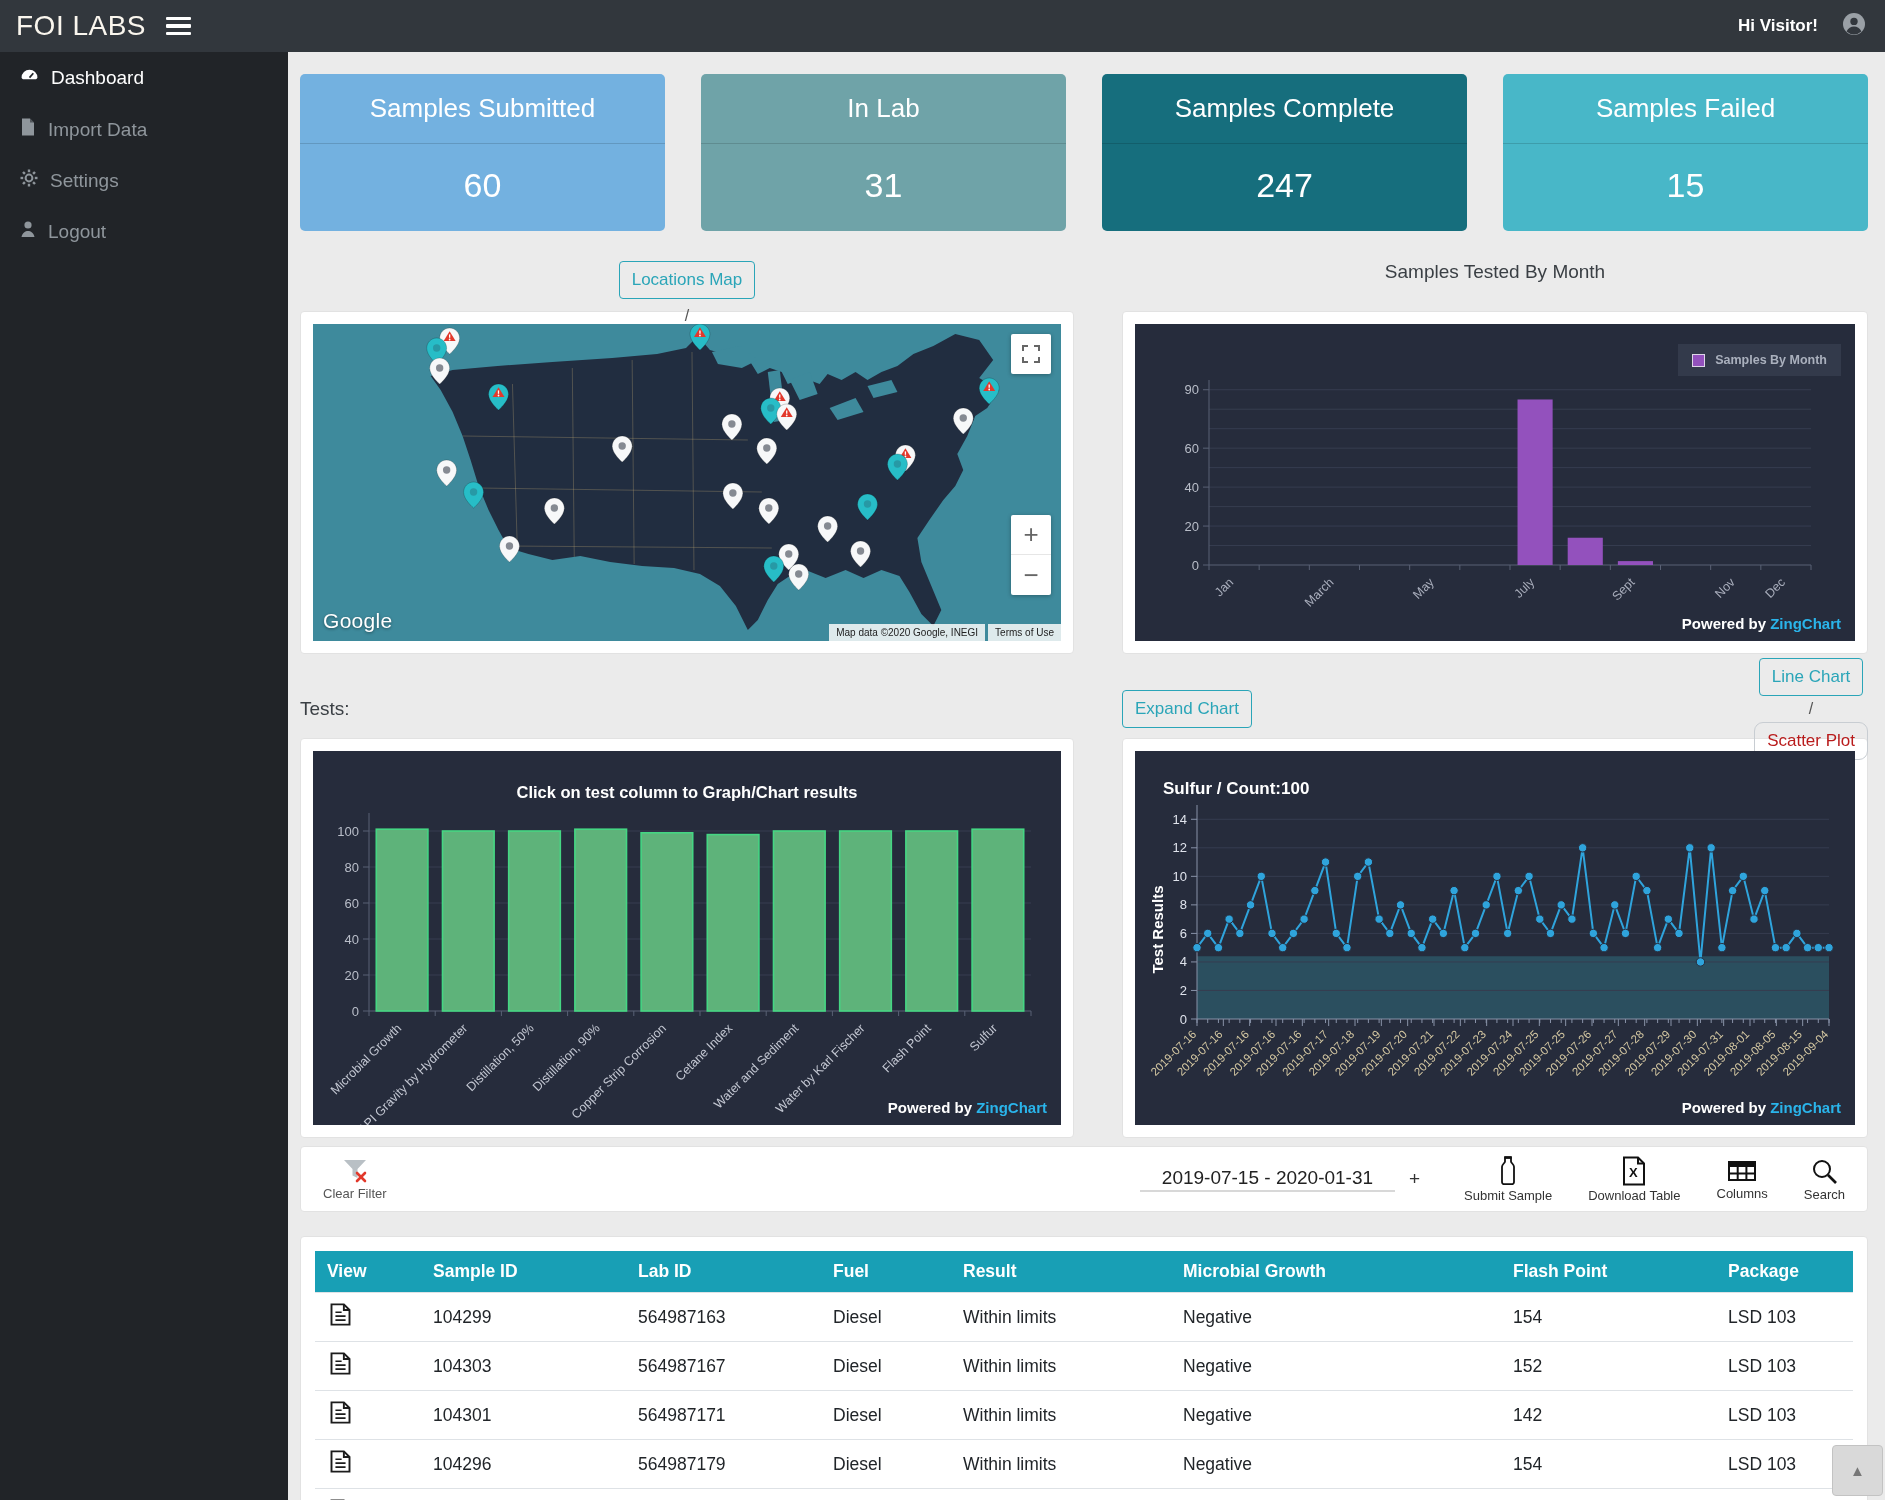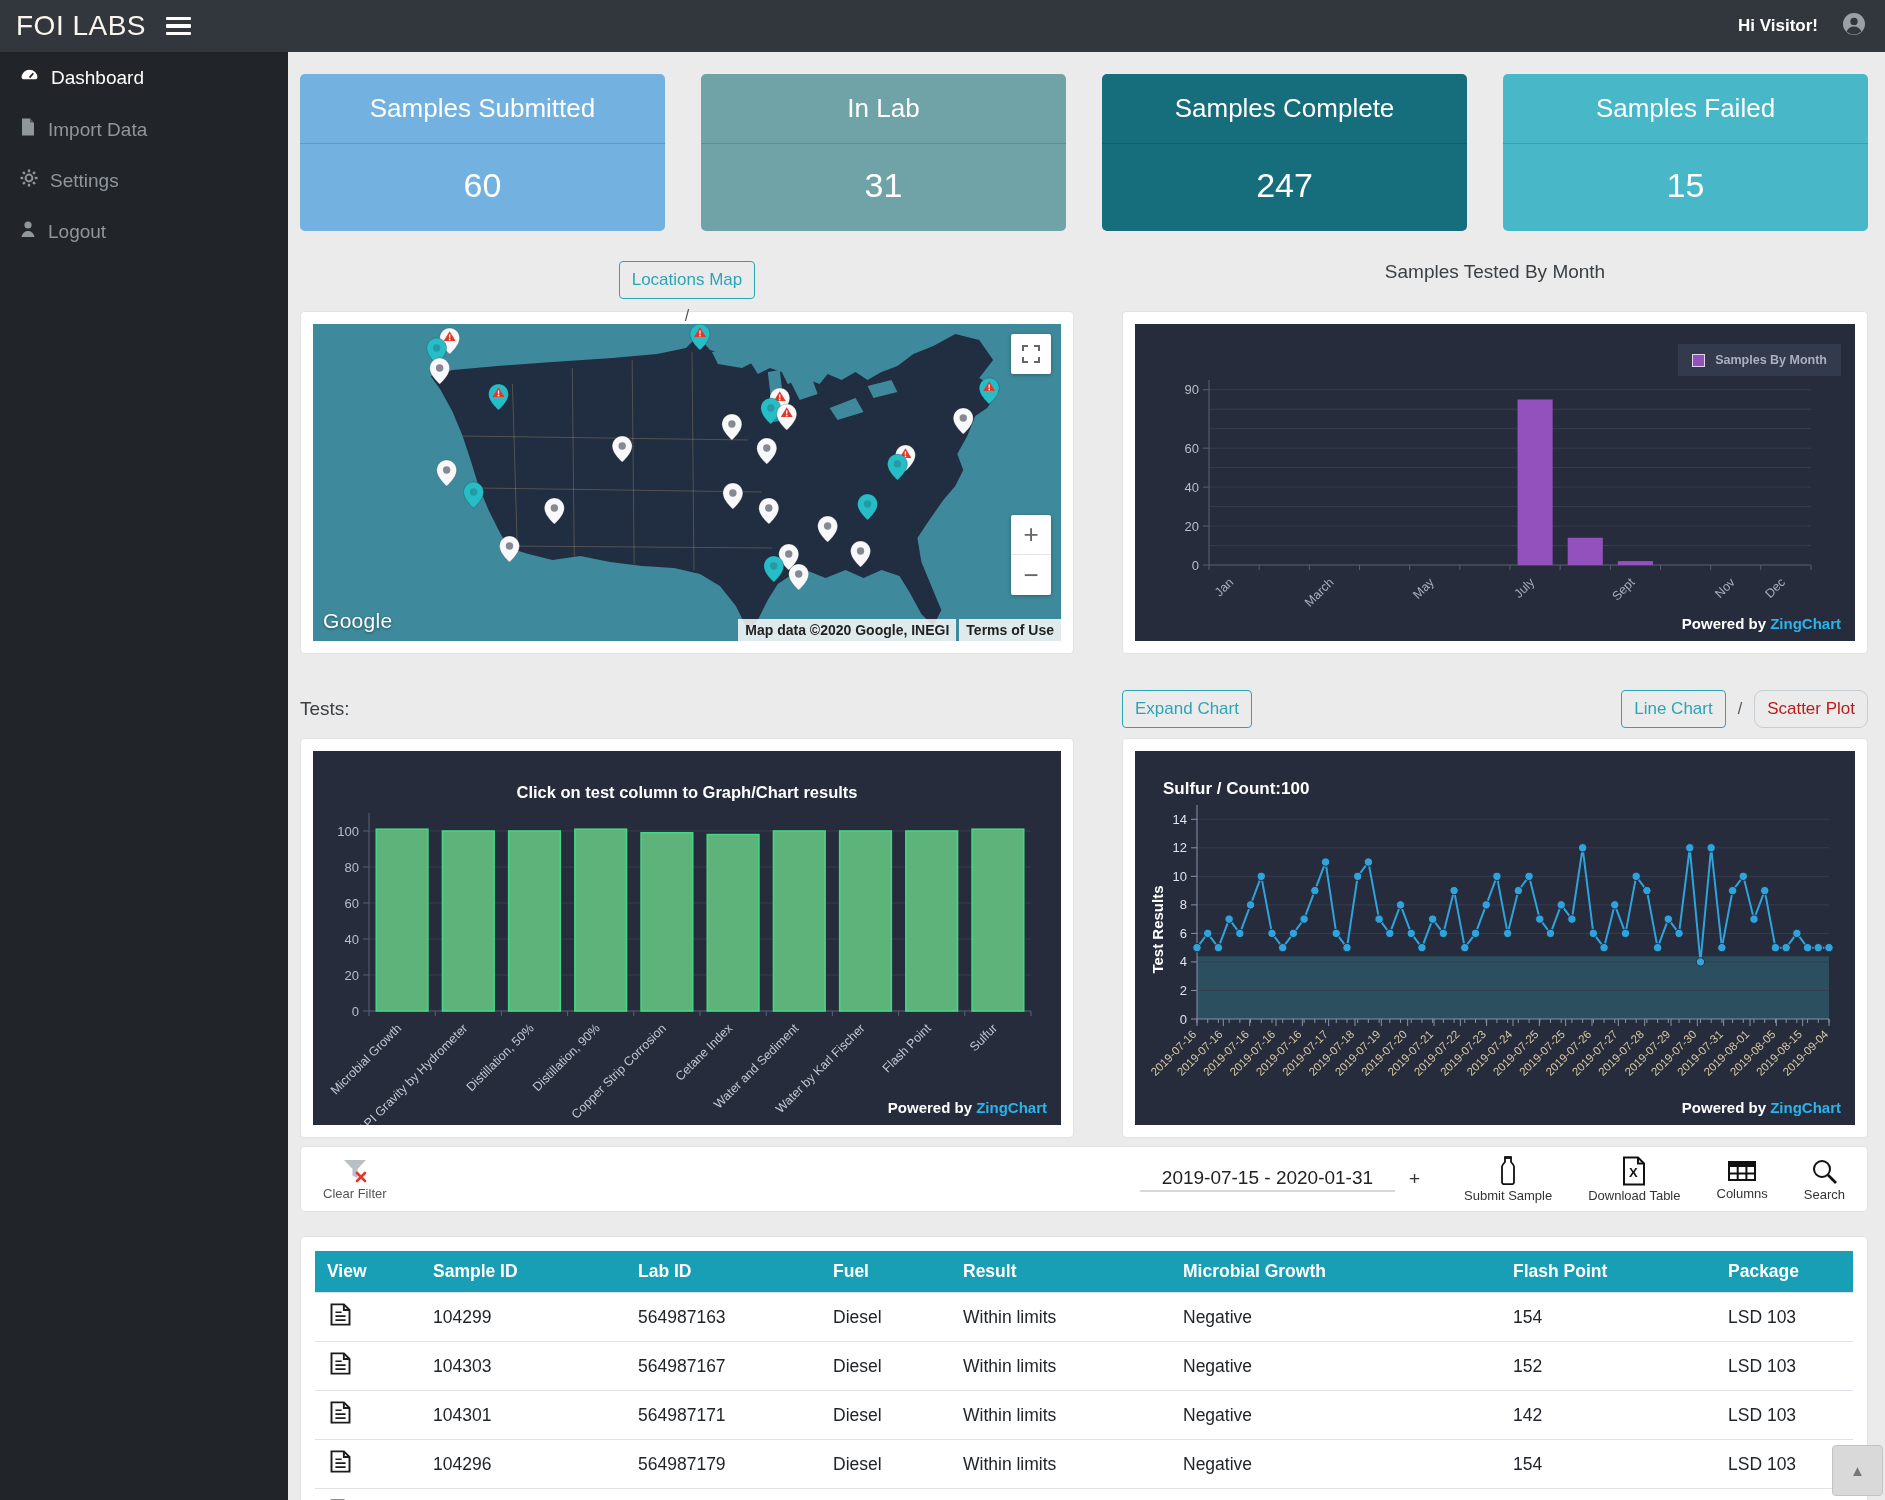--- a/index.html
+++ b/index.html
@@ -45,21 +45,21 @@
   #map > svg { position:absolute; inset:0; }
   .map-fullscreen { position:absolute; top:10px; right:10px; width:40px; height:40px; background:#fff;
     border-radius:2px; box-shadow:0 1px 4px rgba(0,0,0,.3); display:flex; align-items:center; justify-content:center; cursor:pointer; }
   .map-zoom { position:absolute; right:10px; bottom:46px; width:40px; background:#fff; border-radius:2px;
     box-shadow:0 1px 4px rgba(0,0,0,.3); }
   .map-zoom div { height:40px; display:flex; align-items:center; justify-content:center; font-size:26px;
     color:#666; cursor:pointer; }
   .map-zoom div:first-child { border-bottom:1px solid #e6e6e6; }
   .google-logo { position:absolute; left:10px; bottom:8px; color:#fff; font-size:21px; font-weight:500;
     letter-spacing:0.3px; text-shadow:0 1px 3px rgba(0,0,0,.45); }
-  .map-attrib { position:absolute; right:0; bottom:0; display:flex; font-size:14px; color:#222;font-weight:bold; }
+  .map-attrib { position:absolute; right:0; bottom:0; display:flex; font-size:10px; color:#222; }
   .map-attrib span { background:rgba(250,250,250,0.85); padding:3px 7px; }
   .map-attrib span + span { margin-left:3px; }
   
   .legend-box { position:absolute; top:20px; right:14px; background:#333a4b; padding:9px 14px;
     display:flex; align-items:center; gap:10px; }
   .legend-swatch { width:13px; height:13px; border:1px solid #ded6e8; }
   .legend-label { color:#aab0bd; font-size:12.5px; font-weight:bold; }
   .powered { position:absolute; right:14px; bottom:9px; font-size:15px; color:#fff; font-weight:600;text-align:right; }
   .powered .zc { color:#2ab4ea; }
   .chart-title-center { position:absolute; top:32px; width:100%; text-align:center; color:#fff;
@@ -469,21 +469,21 @@
               <text x="684.9" y="278" text-anchor="end" font-size="12.5" fill="#c3c7d2" transform="rotate(-45 684.9 278)">Sulfur</text>
             </svg>
           <div class="chart-title-center">Click on test column to Graph/Chart results</div>
           <div class="powered"><span>Powered by </span><span class="zc">ZingChart</span></div>
         </div>
       </div>
     </div>
     <div class="col-right">
       <div class="row-head2 spread">
         <button class="btn-toggle">Expand Chart</button>
-        <span style="display:flex;align-items:center;gap:12px;">
+        <span style="display:flex;align-items:center;gap:4px;flex-direction:column;">
           <button class="btn-toggle">Line Chart</button>
           <span class="sep">/</span>
           <button class="btn-toggle inactive">Scatter Plot</button>
         </span>
       </div>
       <div class="panel">
         <div id="sulfur-chart" class="dark-chart h374"><svg width="720" height="374" font-family="Liberation Sans, sans-serif">
               <rect x="62" y="205.22666666666666" width="632" height="62.77333333333334" fill="#2e6271" opacity="0.65"></rect>
               <line x1="62" y1="68.26666666666665" x2="694" y2="68.26666666666665" stroke="#363d50"></line>
               <line x1="56" y1="68.26666666666665" x2="62" y2="68.26666666666665" stroke="#8892a8"></line>

